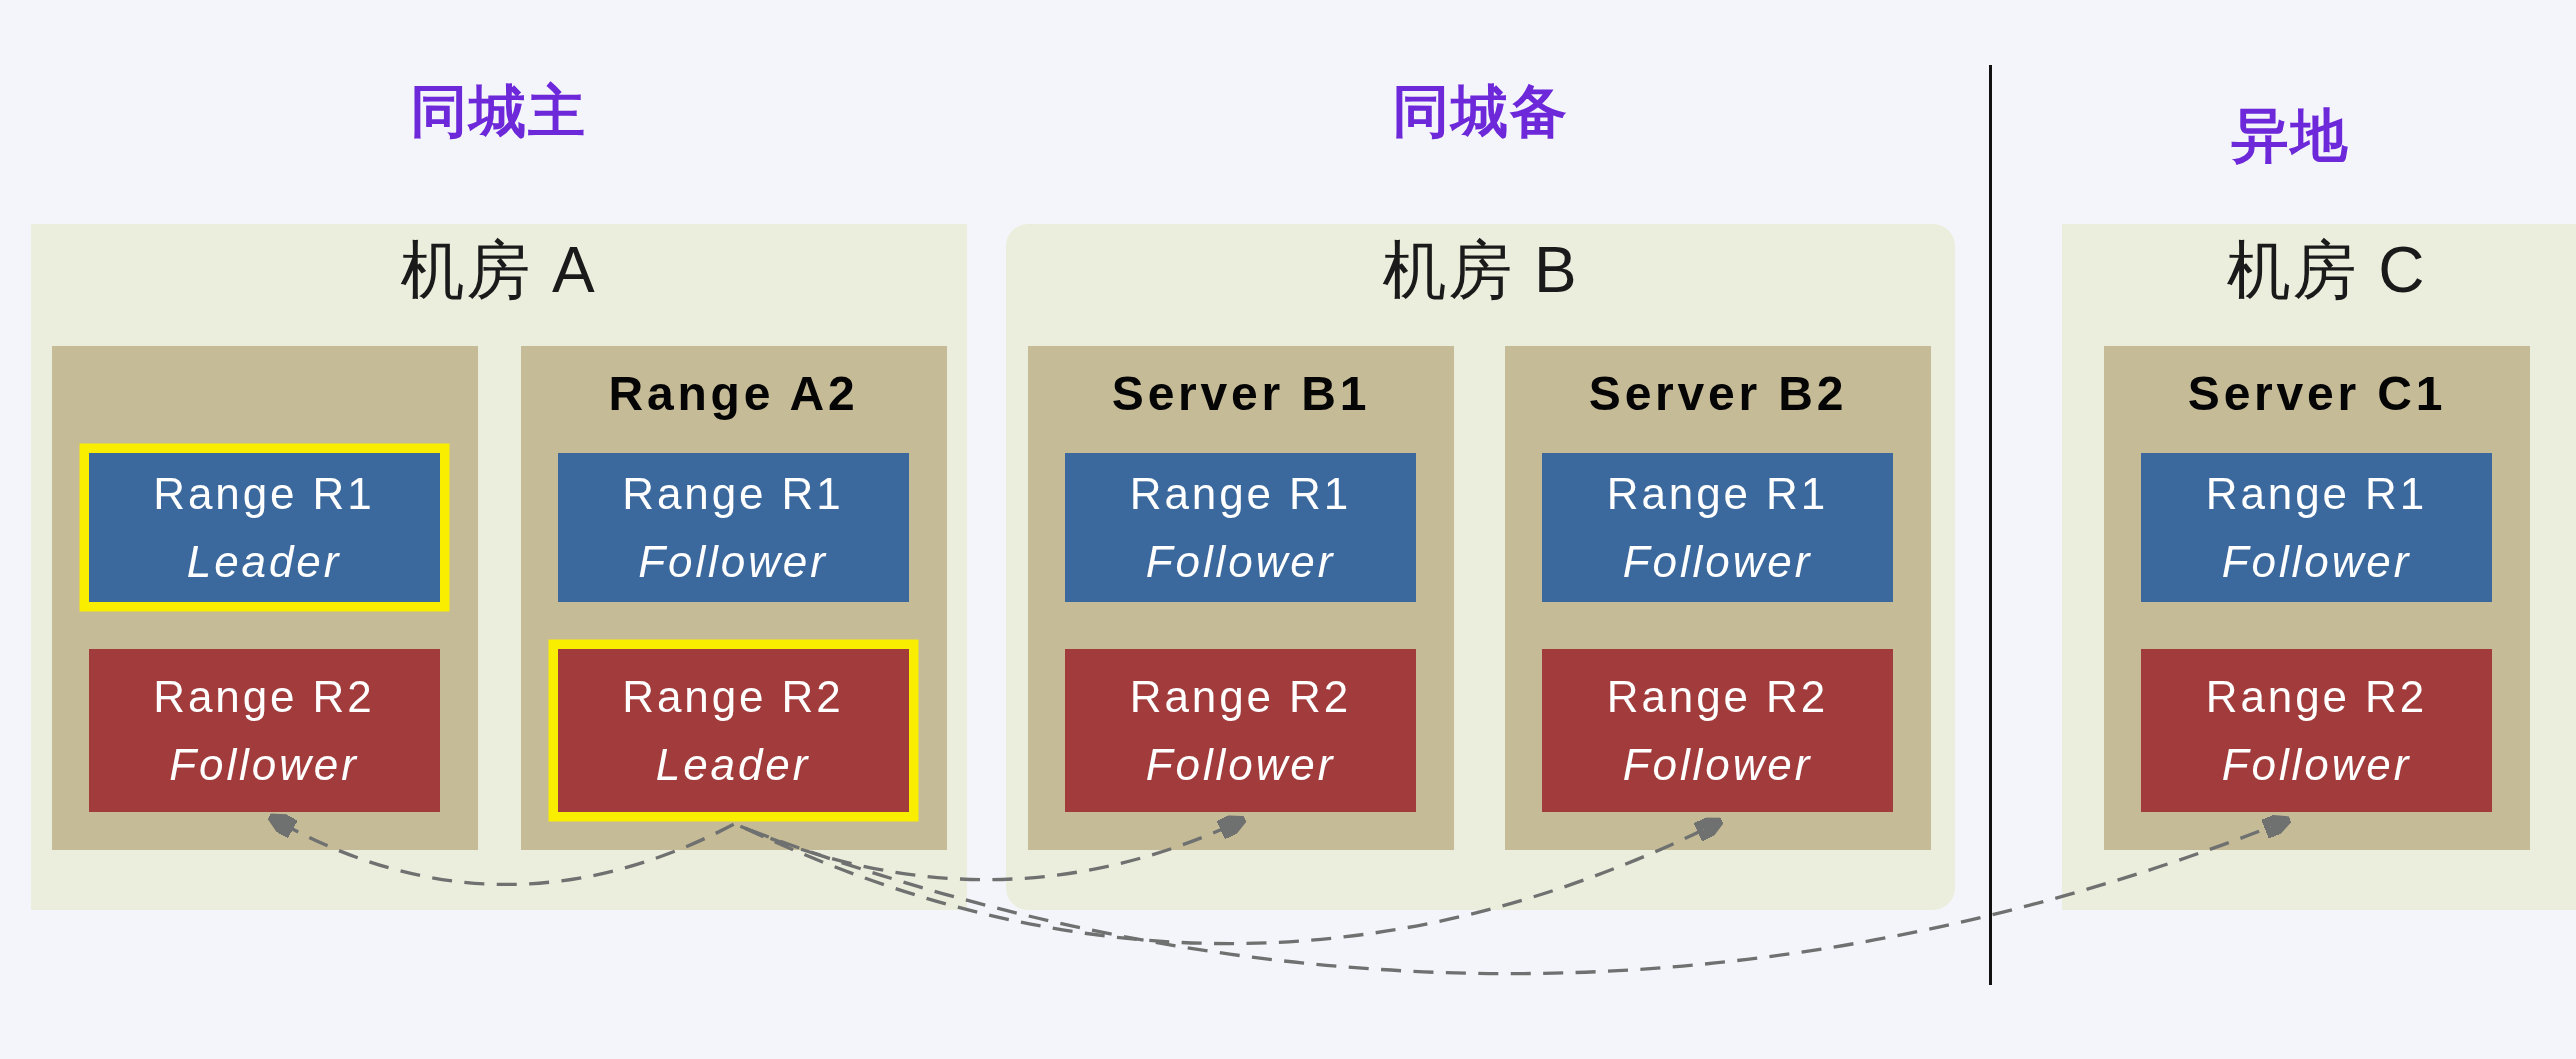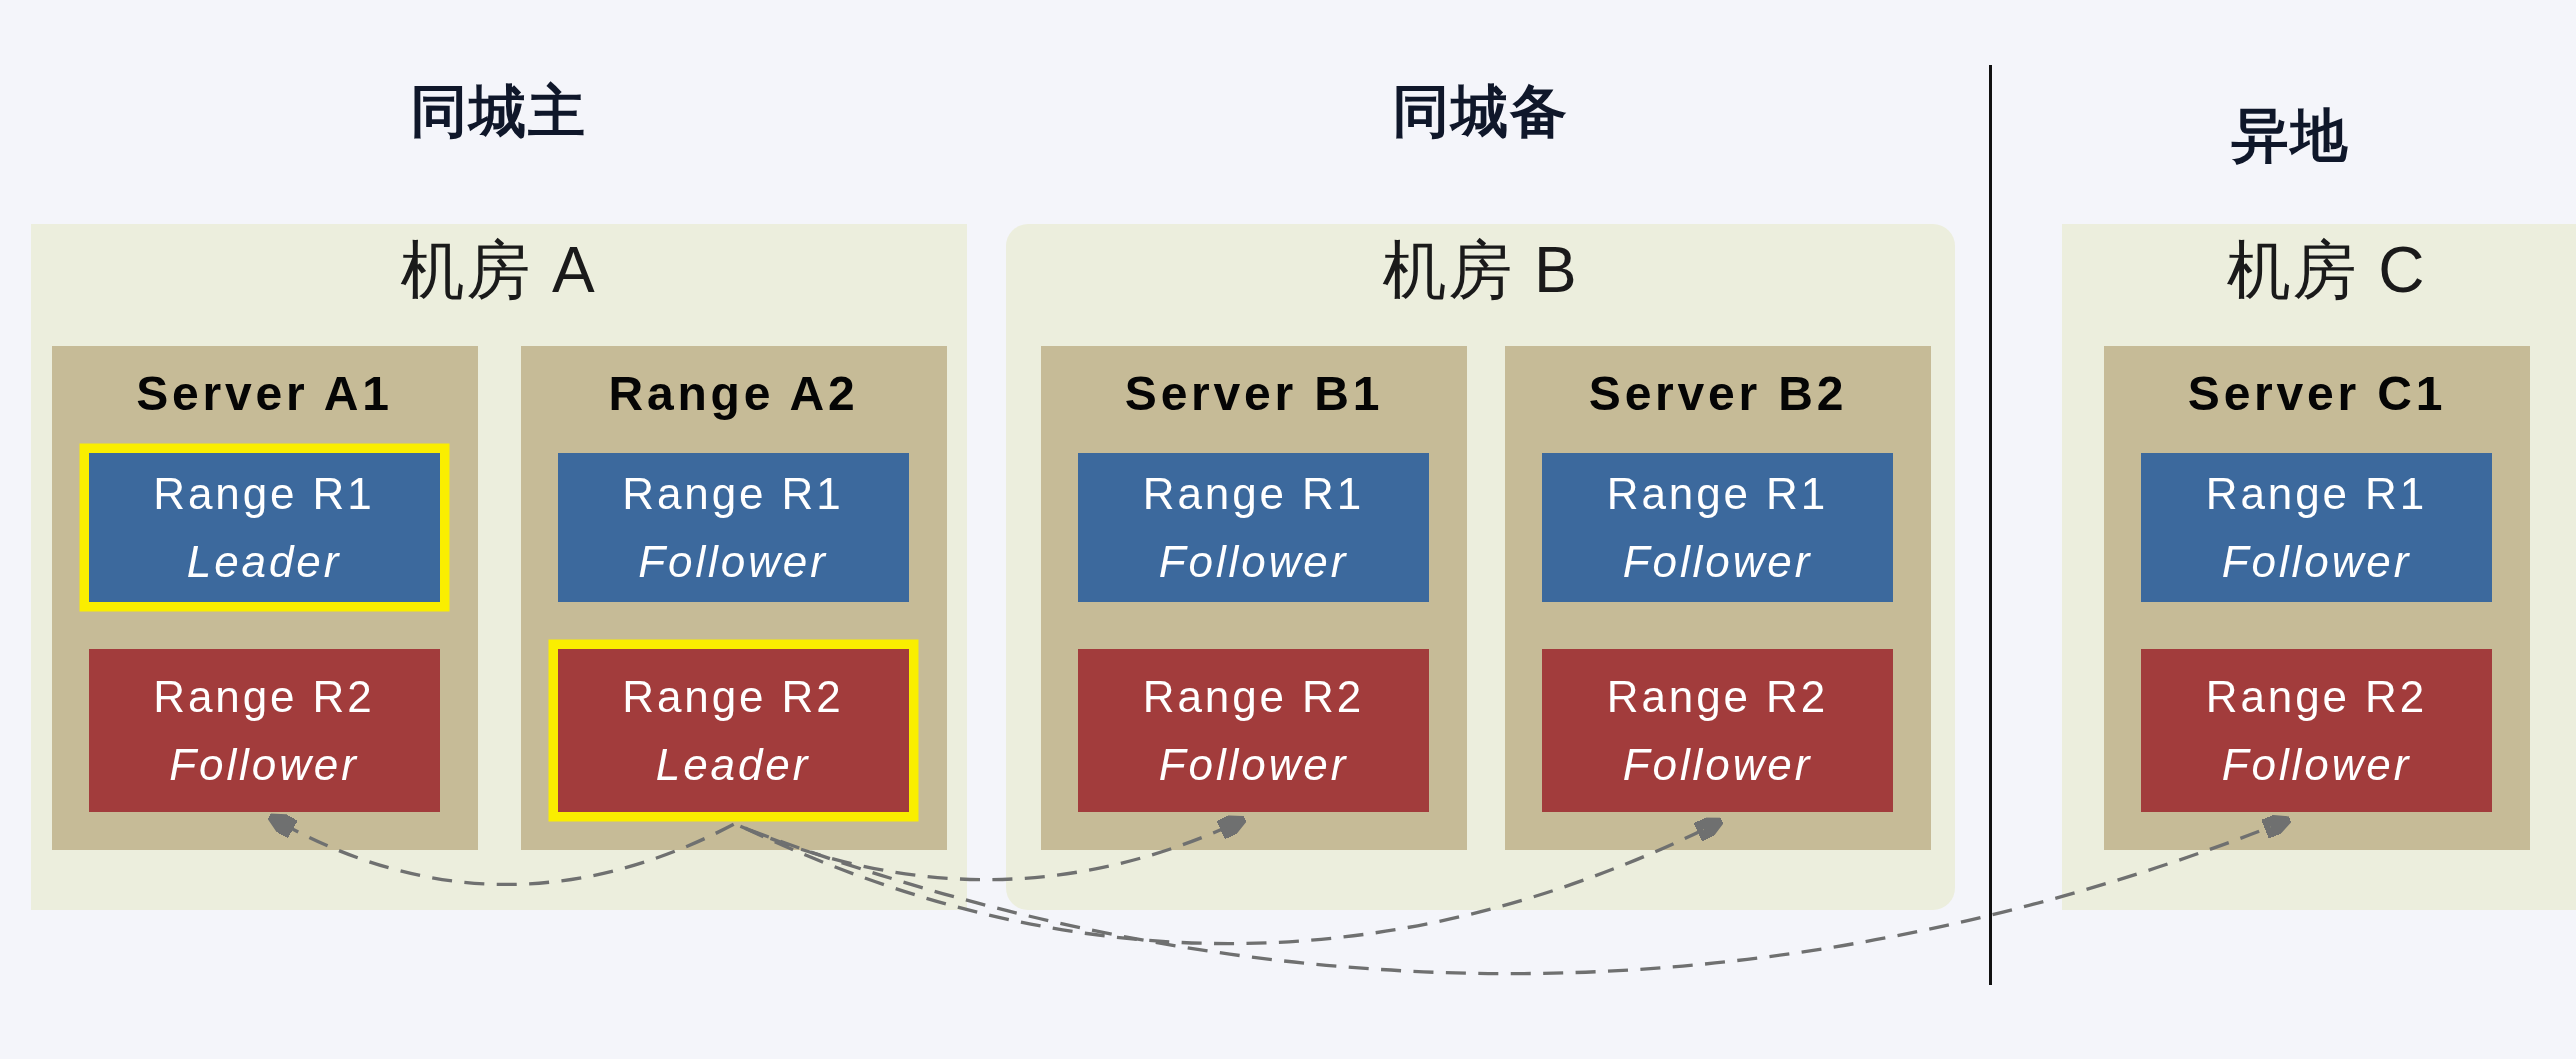--- a/index.html
+++ b/index.html
@@ -17,21 +17,21 @@
   body{
     position:relative;
     background:var(--bg);
     font-family:"Liberation Sans","DejaVu Sans",sans-serif;
     overflow:hidden;
   }
   .zone-label{
     position:absolute;
     top:80px;height:65px;
     display:flex;align-items:center;justify-content:center;
-    font-size:57px;font-weight:bold;color:#0f172a;
+    font-size:57px;font-weight:bold;color:#6d28d9;
     letter-spacing:1.9px;
   }
   .divider{
     position:absolute;
     left:1989px;top:65px;
     width:2.9px;height:920px;
     background:var(--ink);
   }
   .datacenter{
     position:absolute;
@@ -82,21 +82,20 @@
 <div class="zone-label" style="left:30.5px;width:936px;">同城主</div>
 <div class="zone-label" style="left:1006px;width:949px;">同城备</div>
 <div class="zone-label" style="left:2026px;width:529px;margin-top:24px;">异地</div>
 
 <div class="divider"></div>
 
 <div class="datacenter" style="left:30.5px;width:936px;">
   <div class="dc-title">机房 A</div>
 
   <div class="server" style="left:21px;">
-    <div class="server-title">Server A1</div>
     <div class="range r1 leader">
       <div>Range R1</div>
       <div class="role">Leader</div>
     </div>
     <div class="range r2">
       <div>Range R2</div>
       <div class="role">Follower</div>
     </div>
   </div>
 
@@ -109,21 +108,21 @@
     <div class="range r2 leader">
       <div>Range R2</div>
       <div class="role">Leader</div>
     </div>
   </div>
 </div>
 
 <div class="datacenter" style="left:1006px;width:949px;border-radius:22px;">
   <div class="dc-title">机房 B</div>
 
-  <div class="server" style="left:35px;padding-left:17px;">
+  <div class="server" style="left:22px;padding-left:17px;">
     <div class="server-title">Server B1</div>
     <div class="range r1">
       <div>Range R1</div>
       <div class="role">Follower</div>
     </div>
     <div class="range r2">
       <div>Range R2</div>
       <div class="role">Follower</div>
     </div>
   </div>

